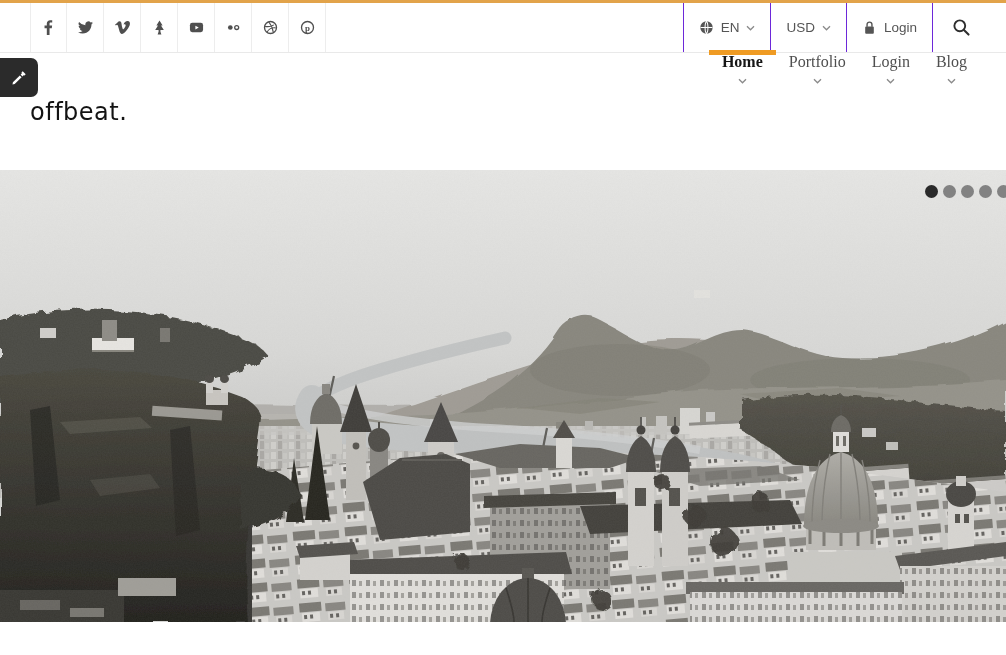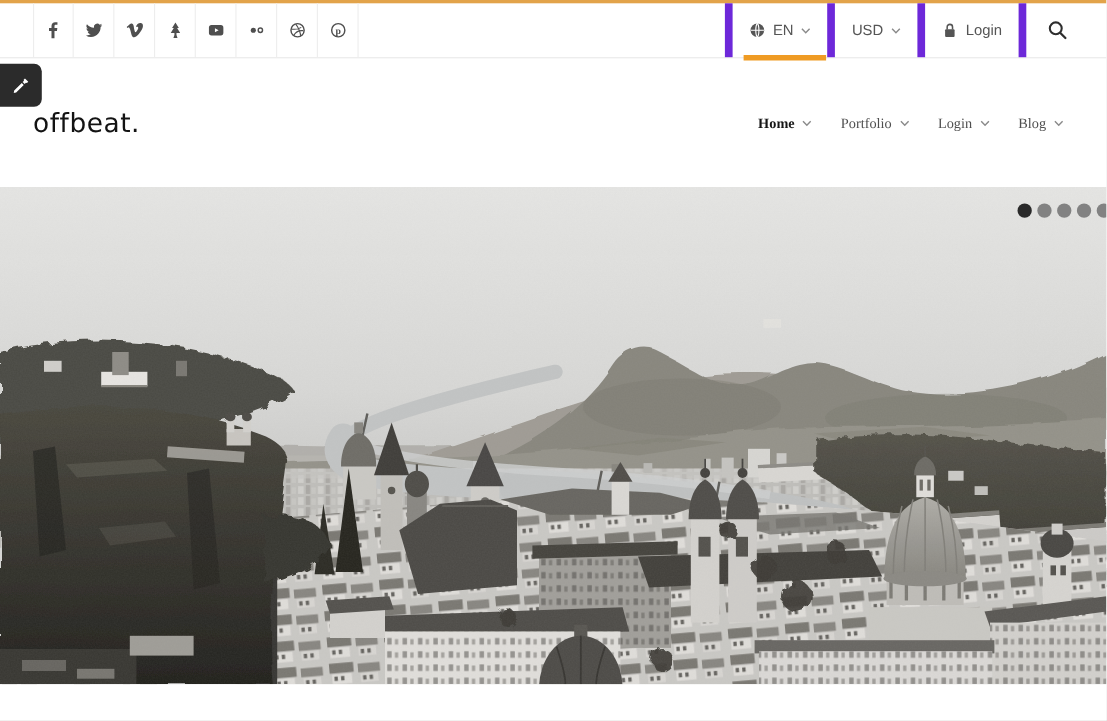--- a/index.html
+++ b/index.html
@@ -8,34 +8,34 @@
   .page{position:relative;width:1006px;height:655px;background:#fff;overflow:hidden;}
 
   
   .top-border{height:3px;background:var(--top-border);}
   .topbar{height:50px;border-bottom:1px solid #e9e9e9;display:flex;align-items:stretch;}
   .social{list-style:none;display:flex;margin-left:30px;}
   .social li{width:37px;display:flex;align-items:center;justify-content:center;border-right:1px solid #ededed;cursor:pointer;}
   .social li:first-child{border-left:1px solid #ededed;}
   .social svg{width:15px;height:15px;fill:#4f4f4f;}
   .utility{list-style:none;display:flex;margin-left:auto;margin-right:16px;color:#555;font-size:13.5px;}
-  .utility li{display:flex;align-items:center;gap:7px;padding:0 15px;border-left:7px solid #6d28d9;cursor:pointer;white-space:nowrap;}
+  .utility li{display:flex;align-items:center;gap:7px;padding:0 15px;border-left:1px solid #6d28d9;cursor:pointer;white-space:nowrap;}
   .utility li.search-item{padding:0 19px;}
   .utility svg.glyph{width:15px;height:15px;}
   .chev{width:9px;height:6px;}
   .chev polyline{fill:none;stroke:#8a8a8a;stroke-width:1.3px;}
 
   
   header{position:relative;height:117px;display:flex;align-items:center;}
   .style-switcher{position:absolute;left:0;top:5px;width:38px;height:39px;background:#2b2b2b;border-radius:0 7px 7px 0;display:flex;align-items:center;justify-content:center;cursor:pointer;}
   .style-switcher svg{width:17px;height:17px;fill:#fff;}
   .logo{margin-left:30px;font-family:"DejaVu Sans",sans-serif;font-size:24px;font-weight:400;letter-spacing:.5px;color:#131313;cursor:pointer;}
   nav{margin-left:auto;margin-right:26px;height:100%;}
   nav ul{list-style:none;display:flex;height:100%;}
-  nav li{position:relative;height:100%;display:flex;align-items:center;gap:7px;padding:0 13px;font-family:"Liberation Serif",serif;font-size:13px;color:#4f4f4f;cursor:pointer;}
+  nav li{position:relative;height:100%;display:flex;align-items:center;gap:7px;padding:0 13px;font-family:"Liberation Serif",serif;font-size:16px;color:#4f4f4f;cursor:pointer;flex-direction:column;}
   nav li.active{color:#161616;font-weight:700;}
   nav li.active::before{content:"";position:absolute;top:-3px;left:0;right:0;height:5px;background:var(--accent);}
 
   
   .hero{position:relative;height:452px;background:#dcdcda;overflow:hidden;}
   .hero svg.scene{display:block;width:1006px;height:452px;}
   .dots{position:absolute;top:15px;left:925px;display:flex;gap:5px;}
   .dot{width:13px;height:13px;border-radius:50%;background:#828282;cursor:pointer;}
   .dot.active{background:#2a2a2a;}
 </style>

